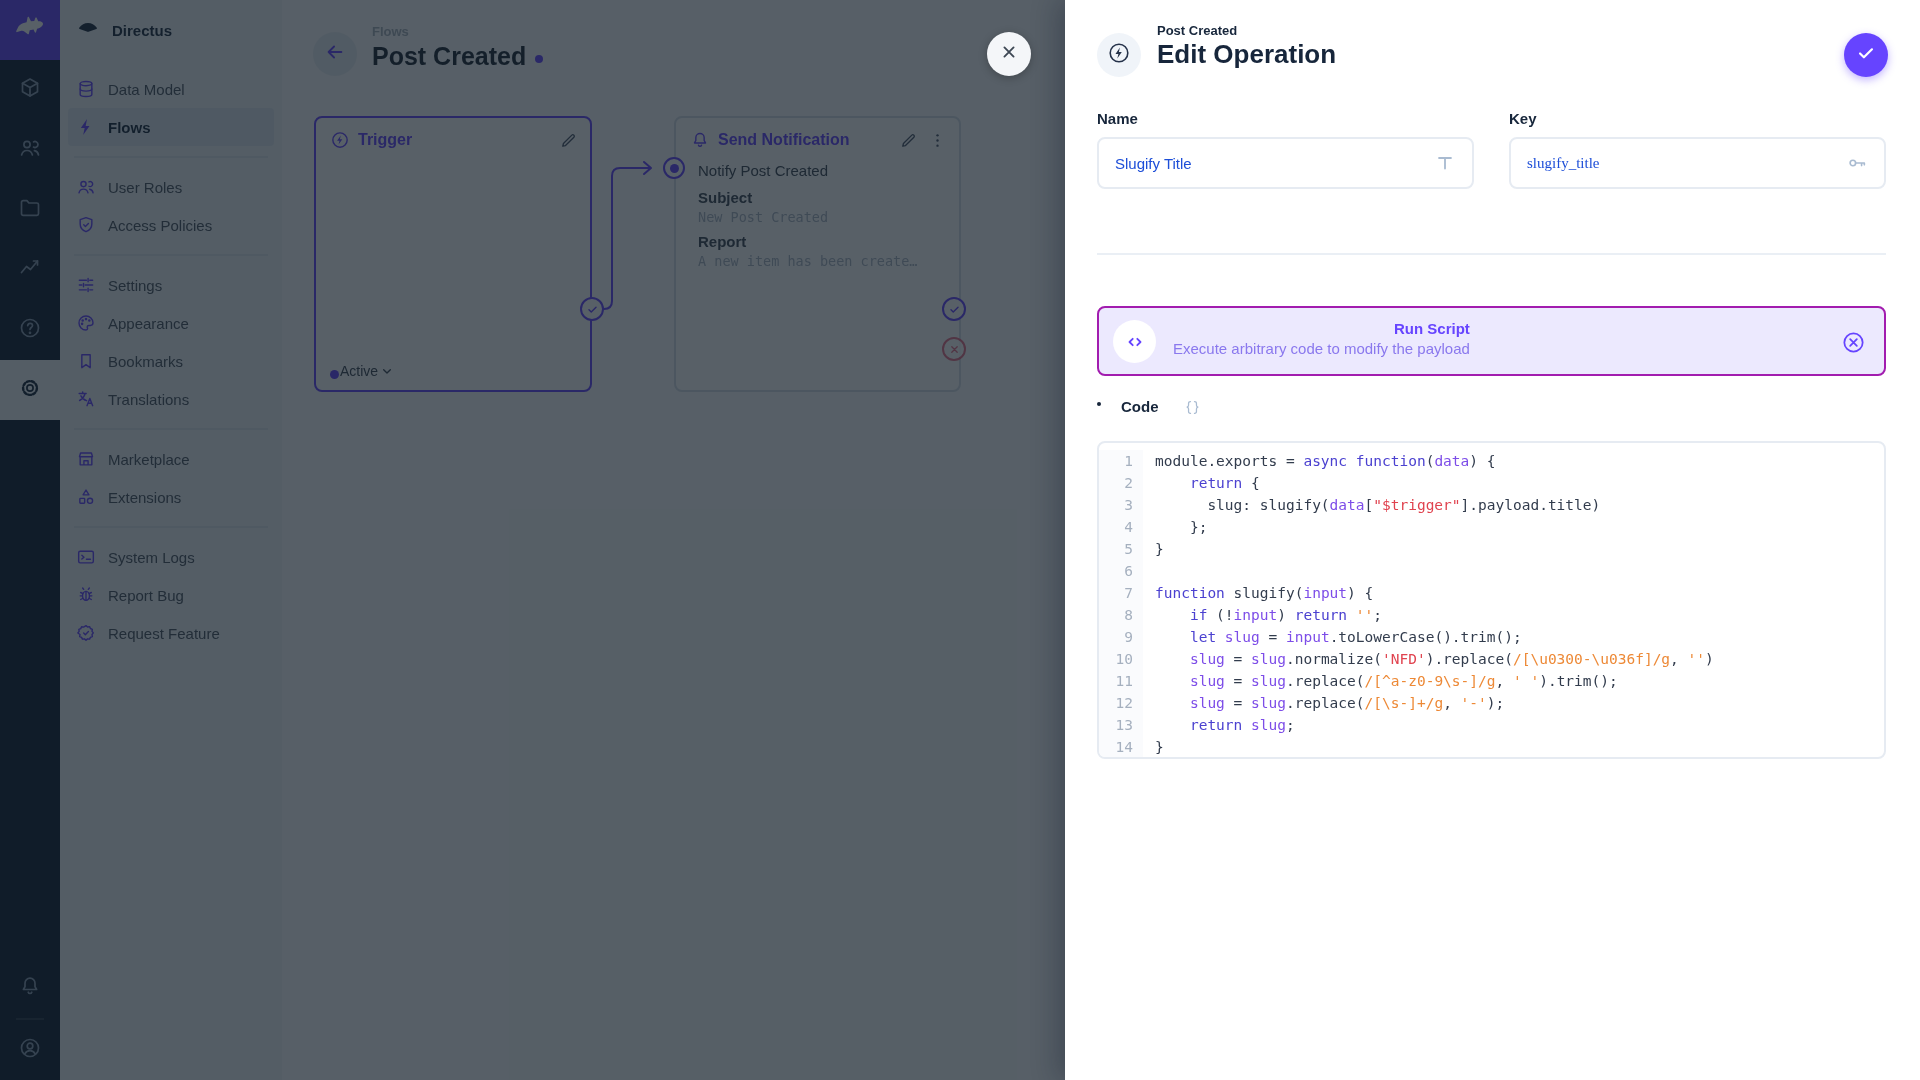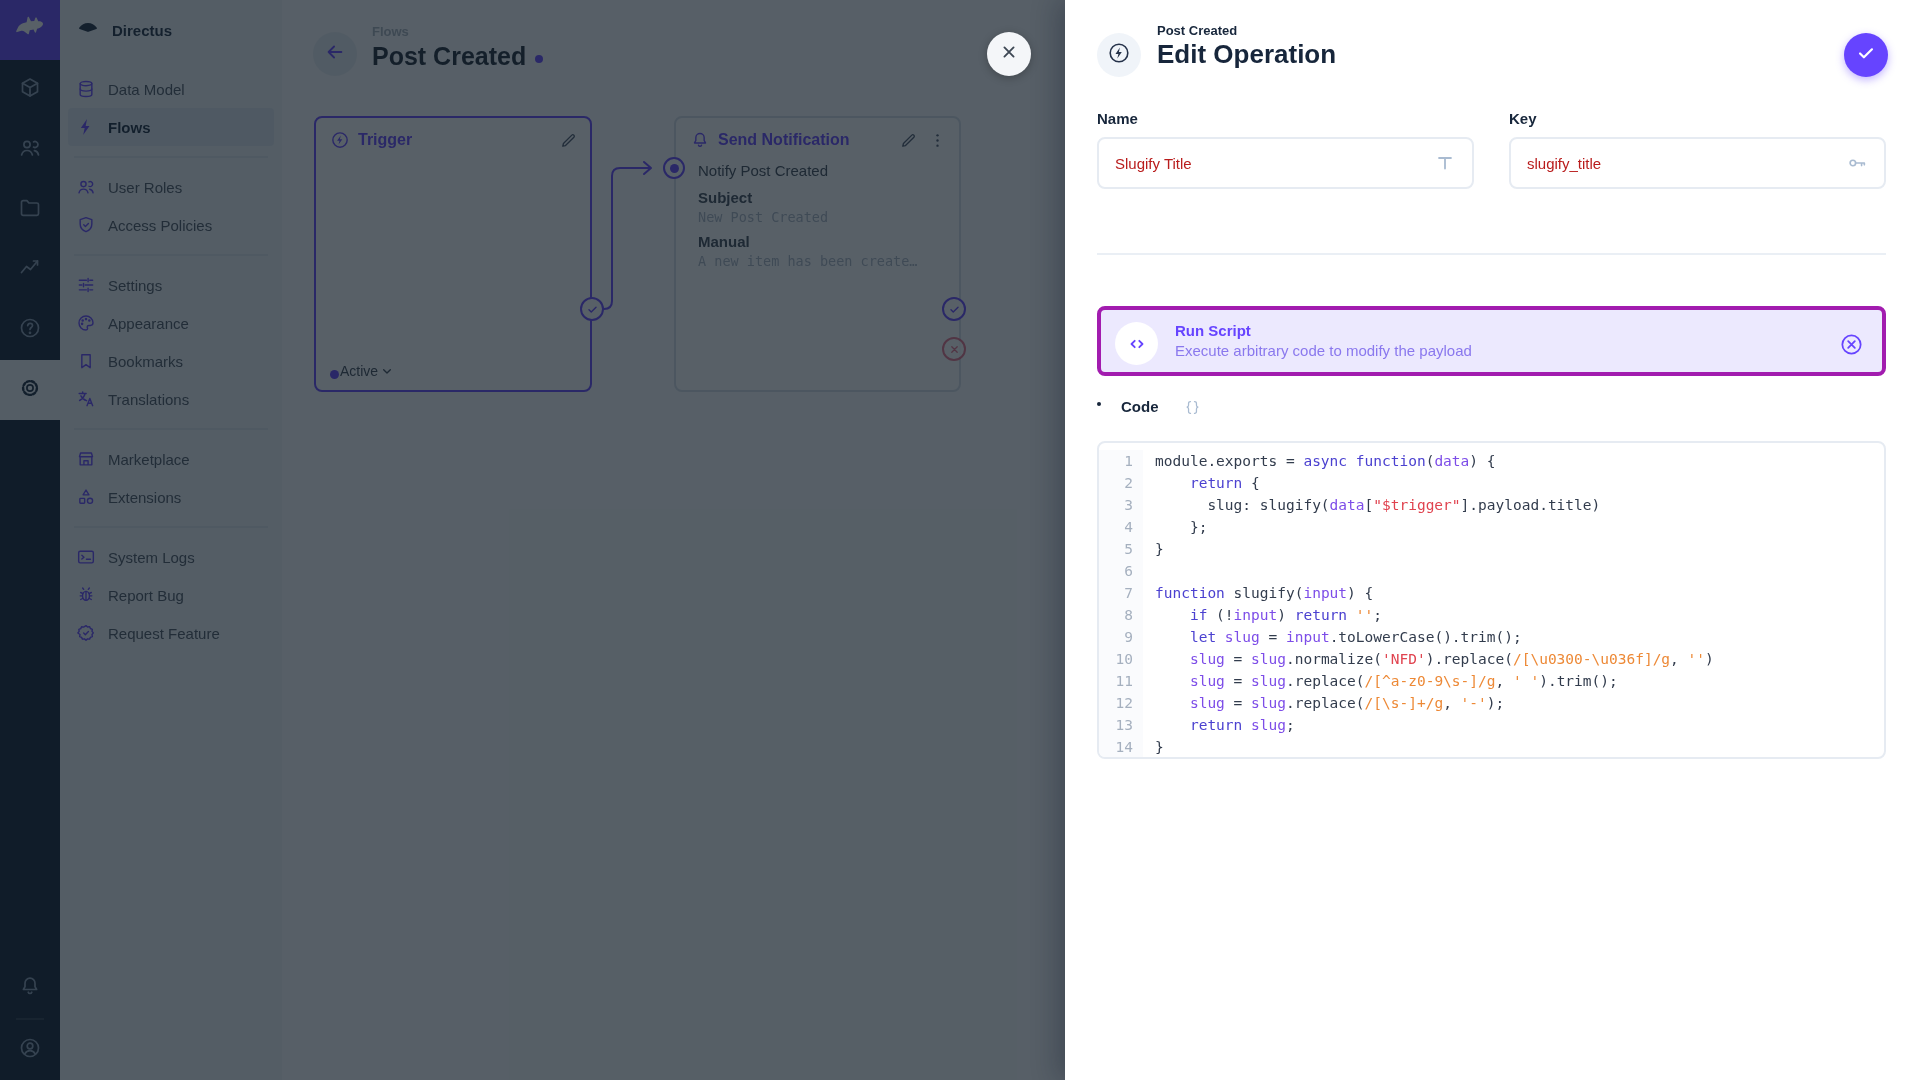--- a/index.html
+++ b/index.html
@@ -78,27 +78,27 @@
   .drawer-icon-btn { position:absolute; left:32px; top:33px; width:44px; height:44px; border-radius:50%; background:#F0F4F9; color:#25324A; display:flex; align-items:center; justify-content:center; }
   .drawer-icon-btn svg { width:24px; height:24px; }
   .drawer-titles { position:absolute; left:92px; top:23px; }
   .drawer-context { font-size:13px; font-weight:700; color:#17263B; }
   .drawer-title { font-size:26px; font-weight:700; color:#17263B; margin-top:1px; }
   .save-btn { position:absolute; left:779px; top:33px; width:44px; height:44px; border-radius:50%; background:#6644FF; color:#fff; display:flex; align-items:center; justify-content:center; box-shadow:0 3px 8px rgba(102,68,255,.4); }
   .save-btn svg { width:22px; height:22px; stroke-width:2.4; }
 
   .field-label { position:absolute; font-size:15px; font-weight:700; color:#17263B; }
   .field { position:absolute; width:377px; height:52px; border:2px solid #E6EBF2; border-radius:8px; background:#fff; display:flex; align-items:center; padding:0 16px; }
-  .field .val { flex:1; font-size:15px; color:#b91c1c; }
+  .field .val { flex:1; font-size:15px; color:#1d4ed8; }
   .field .suffix { width:22px; height:22px; color:#A9BBD1; }
   .field .suffix svg { width:22px; height:22px; }
 
   .drawer-divider { position:absolute; left:32px; top:253px; width:789px; height:2px; background:#EAEFF5; }
 
-  .op-banner { position:absolute; left:32px; top:306px; width:789px; height:70px; background:#ECE9FE; border:4px solid #a21caf; border-radius:8px; }
+  .op-banner { position:absolute; left:32px; top:306px; width:789px; height:70px; background:#ECE9FE; border:2px solid #a21caf; border-radius:8px;text-align:right; }
   .op-circle { position:absolute; left:14px; top:12px; width:43px; height:43px; border-radius:50%; background:#fff; color:#6644FF; display:flex; align-items:center; justify-content:center; }
   .op-circle svg { width:22px; height:22px; stroke-width:2; }
   .op-texts { position:absolute; left:74px; top:12px; }
   .op-title { font-size:15px; font-weight:700; color:#6644FF; }
   .op-sub { font-size:15px; color:#8A78EE; margin-top:3px; }
   .op-remove { position:absolute; right:18px; top:22px; width:25px; height:25px; color:#6644FF; }
   .op-remove svg { width:25px; height:25px; }
 
   .code-label-row { position:absolute; left:32px; top:398px; display:flex; align-items:flex-start; gap:24px; }
   .edited-dot { width:4px; height:4px; border-radius:50%; background:#17263B; align-self:flex-start; margin-top:4px; margin-right:-4px; }
@@ -350,21 +350,21 @@
                 <circle cx="12" cy="5.5" r="1.5" fill="currentColor"></circle>
                 <circle cx="12" cy="12" r="1.5" fill="currentColor"></circle>
                 <circle cx="12" cy="18.5" r="1.5" fill="currentColor"></circle>
               </svg></span>
         </span>
       </div>
       <div class="panel-body">
         <div class="p-text">Notify Post Created</div>
         <div class="p-label">Subject</div>
         <div class="p-mono">New Post Created</div>
-        <div class="p-label">Manual</div>
+        <div class="p-label">Report</div>
         <div class="p-mono">A new item has been create…</div>
       </div>
     </div>
 
     <div class="port" style="left:298px; top:297px;">
       <svg viewBox="0 0 24 24" fill="none" stroke="currentColor" stroke-width="2.6" stroke-linecap="round" stroke-linejoin="round">
           <path d="M5.5 12.5l4.2 4.2L18.5 8"></path>
         </svg>
     </div>
     <div class="port" style="left:381px; top:157px; width:22px; height:22px;">
@@ -408,21 +408,21 @@
 
     <div class="field-label" style="left:32px; top:110px;">Name</div>
     <div class="field-label" style="left:444px; top:110px;">Key</div>
 
     <div class="field" style="left:32px; top:137px;">
       <span class="val">Slugify Title</span>
       <span class="suffix"><svg viewBox="0 0 24 24" fill="none" stroke="currentColor" stroke-width="2" stroke-linecap="round">
             <path d="M5.5 6.5h13M12 6.5V18"></path>
           </svg></span>
     </div>
-    <div class="field" style="left:444px; top:137px;">
+    <div class="field" style="left:444px; top:137px;font-family:Liberation Serif, serif;">
       <span class="val">slugify_title</span>
       <span class="suffix"><svg viewBox="0 0 24 24" fill="none" stroke="currentColor" stroke-width="1.8" stroke-linecap="round">
             <circle cx="7.5" cy="12" r="3"></circle>
             <path d="M10.5 12h9.5M17 12v2.8M20 12v2"></path>
           </svg></span>
     </div>
 
     <div class="drawer-divider"></div>
 
     <div class="op-banner">

